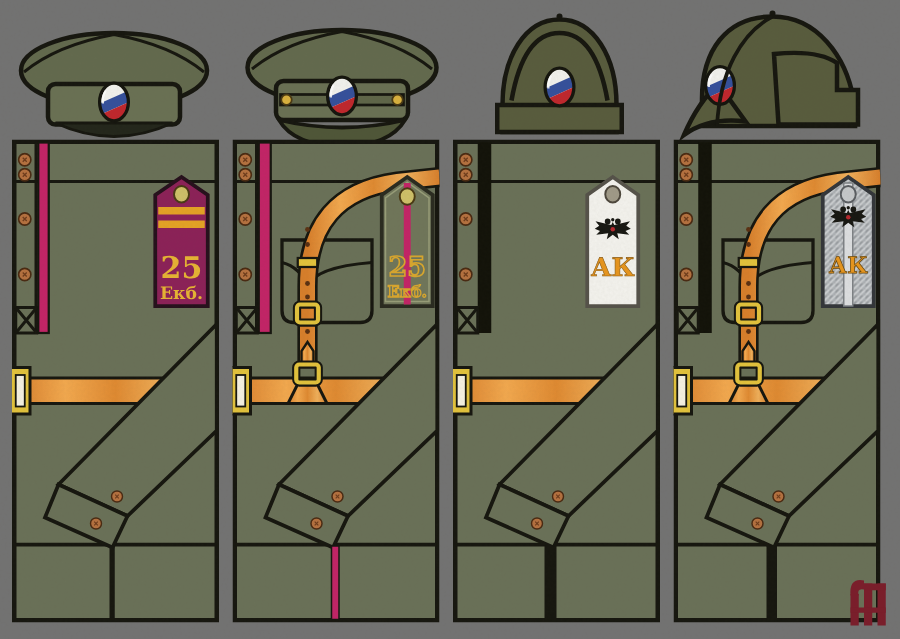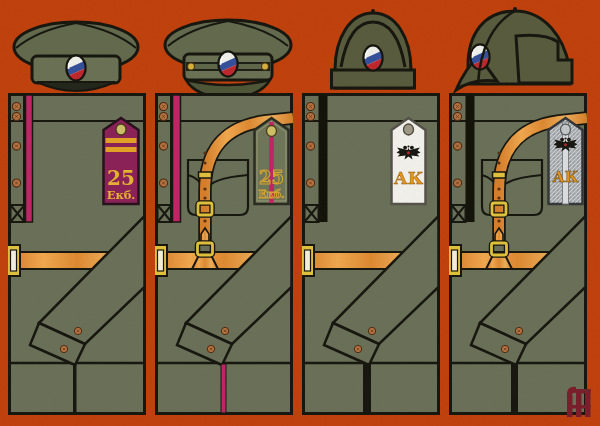--- a/index.html
+++ b/index.html
@@ -1,16 +1,16 @@
 <!DOCTYPE html>
 <html><head>
 <meta charset="utf-8">
 <style>
   html,body{margin:0;padding:0;background:#c9c2ae;font-family:"DejaVu Serif",serif;}
-  .canvas{position:relative;width:600px;height:426px;background:#c2410c;overflow:hidden;text-decoration:underline;}
+  .canvas{position:relative;width:600px;height:426px;background:#737373;overflow:hidden;text-decoration:underline;}
   .abs{position:absolute;}
   svg{display:block;}
   .panel{position:absolute;top:93px;width:138px;height:322px;}
   text{font-family:"DejaVu Serif","Liberation Serif",serif;font-weight:bold;}
   .grain{position:absolute;top:0;left:0;pointer-events:none;}
 </style>
 </head>
 <body>
 
 <div class="canvas">

